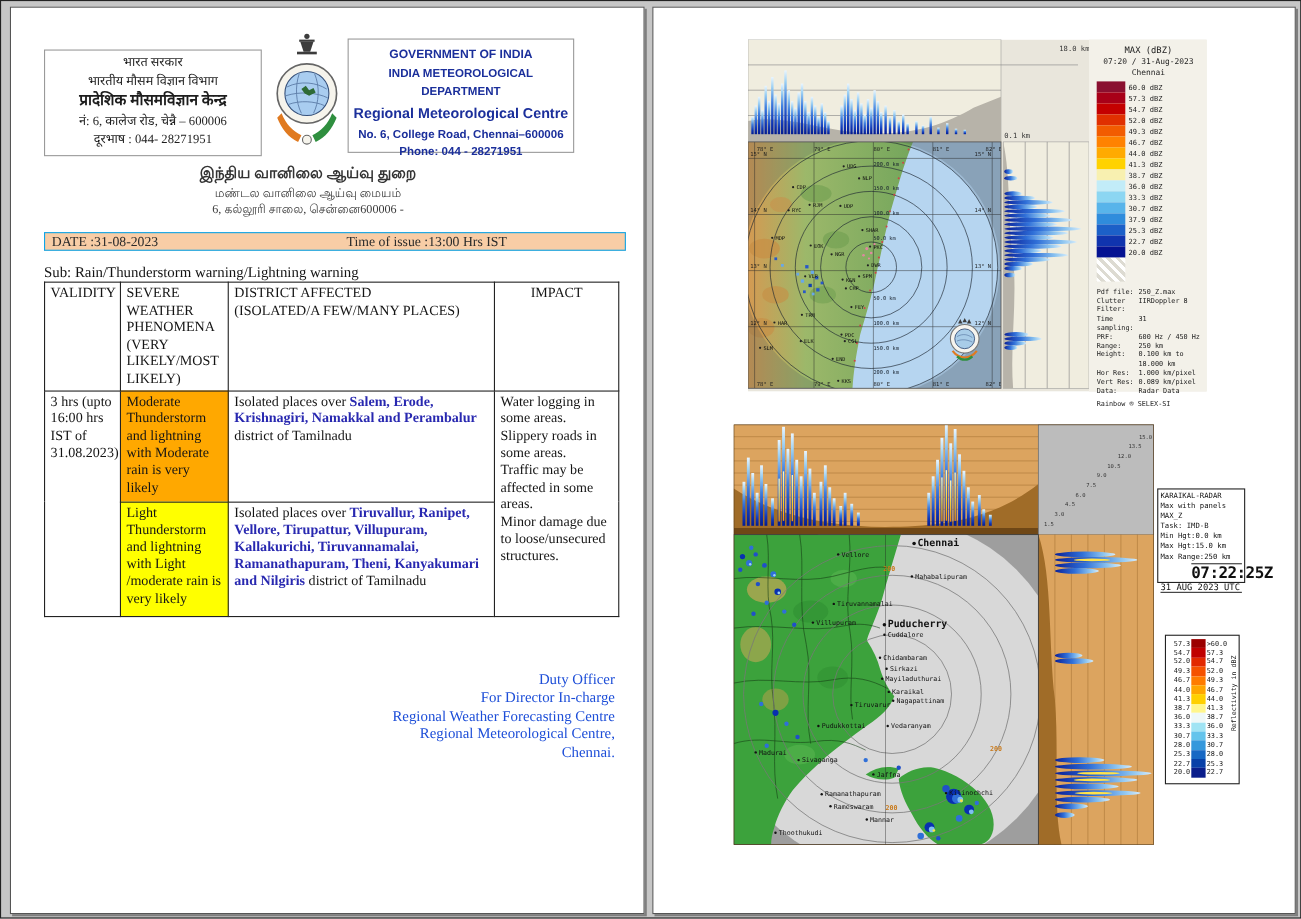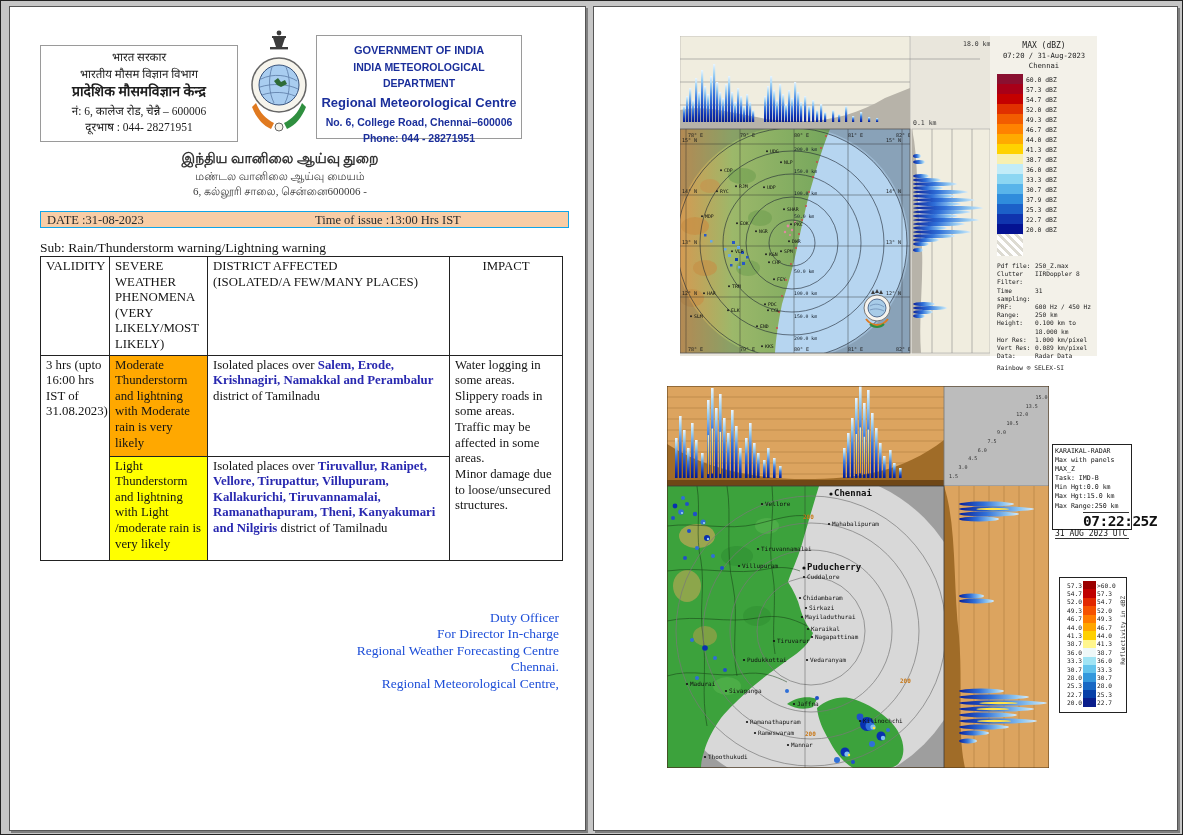--- a/index.html
+++ b/index.html
@@ -187,22 +187,22 @@
         <span>Isolated places over  </span><span class="blue-places">Tiruvallur, Ranipet, Vellore, Tirupattur, Villupuram, Kallakurichi, Tiruvannamalai, Ramanathapuram, Theni, Kanyakumari and Nilgiris</span><span> district of Tamilnadu</span>
       </td>
     </tr>
   </tbody>
     </table>
 
   <div id="signature">
       <div class="sig-line">Duty Officer</div>
       <div class="sig-line">For Director In-charge</div>
       <div class="sig-line">Regional Weather Forecasting Centre</div>
+      <div class="sig-line">Regional Meteorological Centre,</div>
       <div class="sig-line">Chennai.</div>
-      <div class="sig-line">Regional Meteorological Centre,</div>
     </div>
 </div>
 
 <div class="page" id="right-page">
 
   <div id="radar-top">
     <svg id="rt-svg" width="417" height="320" viewBox="0 0 417 320">
       <defs>
         <linearGradient id="gvb" x1="0" y1="0" x2="0" y2="1">
           <stop offset="0" stop-color="#eaf6ff"></stop>

